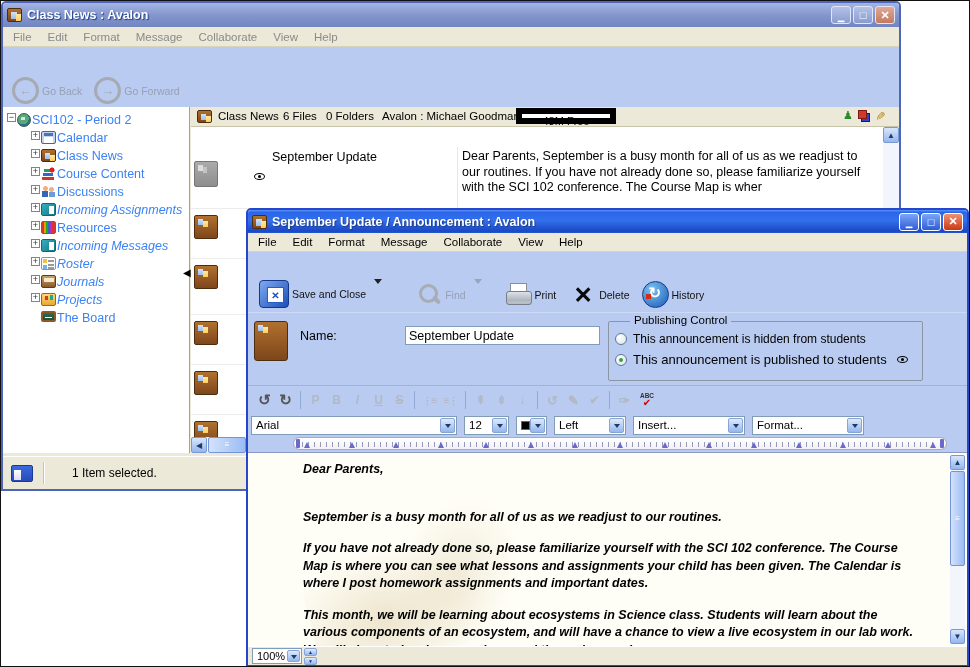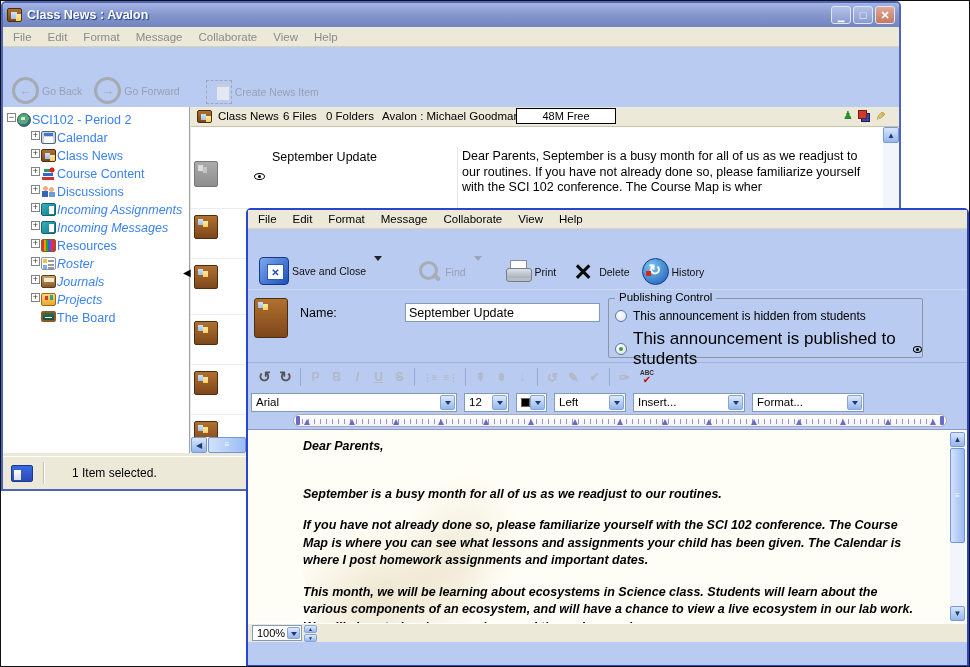--- a/index.html
+++ b/index.html
@@ -121,21 +121,21 @@
   .radio{width:12px;height:12px;border-radius:50%;border:1px solid #5a7a9c;background:radial-gradient(circle at 35% 30%,#fff,#d8e2ec);position:relative;flex:0 0 auto}
   .radio.sel::after{content:"";position:absolute;left:3px;top:3px;width:4px;height:4px;border-radius:50%;background:#3aa03a}
   
   .ruler{position:relative;background:linear-gradient(#ffffff,#f2f2f6);border:1px solid #a8a8c0;border-radius:7px}
   .ruler .ticks{position:absolute;left:8px;right:8px;bottom:2px;height:5px;background:repeating-linear-gradient(90deg,#9898b8 0 1px,transparent 1px 6px)}
   .ruler .tabs{position:absolute;left:10px;right:10px;top:1px;display:flex;justify-content:space-between}
   .ruler .tabs span{width:0;height:0;border:3.5px solid transparent;border-bottom:6px solid #6a6ac8}
   .ruler .endcap{position:absolute;top:1px;bottom:1px;width:4px;background:#6a6ac8;border-radius:1px}
   .txt{font-size:12.5px;color:#000;white-space:nowrap}
   .groupbox{position:absolute;border:1px solid #8a96a4;border-radius:2px}
-  .legend{position:absolute;top:-8px;left:6px;background:#b9cbf0;padding:0 4px;font-size:11.5px;color:#000}
+  .legend{position:absolute;top:-8px;left:21px;background:#b9cbf0;padding:0 4px;font-size:11.5px;color:#000}
 </style>
 </head>
 <body>
 
 <div class="screen">
 
   <section class="win" style="left:0;top:0;width:900px;height:490px;border:2px solid #4f66b8;border-radius:5px 5px 0 0;">
     <header class="tbar tbar-inactive">
       <span class="appicon"></span>
       <span class="title">Class News : Avalon</span>
@@ -156,24 +156,20 @@
     </nav>
     <div class="bluebar" style="height:60px;display:flex;align-items:flex-end;padding:2px 0 1px 4px;gap:2px;">
       <span class="bigbtn">
         <span class="nav-circle back"></span>
         <span class="tool-lab dim">Go Back</span>
       </span>
       <span class="bigbtn">
         <span class="nav-circle fwd"></span>
         <span class="tool-lab dim">Go Forward</span>
       </span>
-      <span class="bigbtn" style="margin-left:14px">
-        <span class="create-news"></span>
-        <span class="tool-lab dim">Create News Item</span>
-      </span>
     </div>
 
     <div style="position:absolute;left:0;top:104px;width:187px;height:346px;background:#fff;border-right:1px solid #98a2b4;padding:6px 0 0 4px;overflow:hidden;">
       <div class="trow">
         <span class="exp minus"></span>
         <span class="ti ti-globe"></span>
         <span class="tlabel">SCI102 - Period 2</span>
       </div>
       <div class="trow" style="padding-left:24px">
         <span class="exp plus"></span>
@@ -193,29 +189,29 @@
       <div class="trow" style="padding-left:24px">
         <span class="exp plus"></span>
         <span class="ti ti-people"></span>
         <span class="tlabel">Discussions</span>
       </div>
       <div class="trow it" style="padding-left:24px">
         <span class="exp plus"></span>
         <span class="ti ti-inbox"></span>
         <span class="tlabel">Incoming Assignments</span>
       </div>
+      <div class="trow" style="padding-left:24px">
+        <span class="exp plus"></span>
+        <span class="ti ti-crayons"></span>
+        <span class="tlabel">Resources</span>
+      </div>
       <div class="trow it" style="padding-left:24px">
         <span class="exp plus"></span>
         <span class="ti ti-inbox"></span>
         <span class="tlabel">Incoming Messages</span>
-      </div>
-      <div class="trow" style="padding-left:24px">
-        <span class="exp plus"></span>
-        <span class="ti ti-crayons"></span>
-        <span class="tlabel">Resources</span>
       </div>
       <div class="trow it" style="padding-left:24px">
         <span class="exp plus"></span>
         <span class="ti ti-roster"></span>
         <span class="tlabel">Roster</span>
       </div>
       <div class="trow it" style="padding-left:24px">
         <span class="exp plus"></span>
         <span class="ti ti-journal"></span>
         <span class="tlabel">Journals</span>
@@ -234,21 +230,21 @@
     <span style="position:absolute;left:180px;top:264px;font-size:10px;color:#000;">◀</span>
 
     <div style="position:absolute;left:188px;top:104px;width:708px;height:346px;background:#fff;overflow:hidden;">
 
       <div style="position:relative;height:20px;background:#ece9d8;border-bottom:1px solid #c8c4aa;font-size:11.5px;">
         <span class="ti ti-board" style="position:absolute;left:6px;top:3px"></span>
         <span class="txt" style="position:absolute;left:27px;top:3px;font-size:11.5px">Class News</span>
         <span class="txt" style="position:absolute;left:92px;top:3px;font-size:11.5px">6 Files</span>
         <span class="txt" style="position:absolute;left:135px;top:3px;font-size:11.5px">0 Folders</span>
         <span class="txt" style="position:absolute;left:191px;top:3px;font-size:11.5px">Avalon : Michael Goodman</span>
-        <span style="position:absolute;left:325px;top:1px;width:100px;height:16px;background:#fff;border:1px solid #000000;text-align:center;font-size:11px;line-height:15px;">48M Free</span>
+        <span style="position:absolute;left:325px;top:1px;width:100px;height:16px;background:#fff;border:6px solid #000000;text-align:center;font-size:11px;line-height:15px;">48M Free</span>
         <span class="person" style="position:absolute;left:652px;top:2px"></span>
         <span class="pages" style="position:absolute;left:670px;top:6px"></span>
         <span class="pencil" style="position:absolute;left:684px;top:2px"></span>
       </div>
 
 
       <div style="position:absolute;left:0;top:40px;right:16px;bottom:16px;background:#fff;overflow:hidden;">
         <span style="position:absolute;left:266px;top:0;bottom:0;width:1px;background:#e6e6e6"></span>
         <div>
           <span class="ti ti-gray" style="position:absolute;left:3px;top:14px;width:24px;height:26px"></span>
@@ -281,20 +277,29 @@
     </div>
 
     <div style="position:absolute;left:0;bottom:0;width:100%;height:33px;background:#ece9d8;border-top:1px solid #fff;display:flex;align-items:center;gap:10px;padding:0 8px;">
       <span style="width:22px;height:17px;border:1px solid #1a3a90;border-radius:2px;background:linear-gradient(#fff,#dde) 2px 4px/7px 10px no-repeat,linear-gradient(#3a6ae0,#2a4ab8);"></span>
       <span style="width:1px;height:22px;background:#c8c4aa;box-shadow:1px 0 0 #fff;"></span>
       <span class="txt" style="margin-left:18px;font-size:12px">1 Item selected.</span>
     </div>
   </section>
 
   <section class="win" style="left:245px;top:207px;width:723px;height:459px;border:2px solid #2746cc;border-radius:5px 5px 0 0;background:#b9cbf0;">
+    <header class="tbar tbar-active" style="height:23px">
+      <span class="appicon"></span>
+      <span class="title">September Update / Announcement : Avalon</span>
+      <span class="caps">
+        <span class="cap min"></span>
+        <span class="cap max"></span>
+        <span class="cap close"></span>
+      </span>
+    </header>
     <nav class="menubar on" style="height:19px">
       <span class="mi">File</span>
       <span class="mi">Edit</span>
       <span class="mi">Format</span>
       <span class="mi">Message</span>
       <span class="mi">Collaborate</span>
       <span class="mi">View</span>
       <span class="mi">Help</span>
     </nav>
 
@@ -328,21 +333,21 @@
       <span class="txt" style="position:absolute;left:52px;top:16px">Name:</span>
       <input style="position: absolute; left: 157px; top: 13px; width: 195px; height: 19px; border: 1px solid rgb(127, 157, 185); font: 12.5px &quot;Liberation Sans&quot;, sans-serif; padding: 0px 3px; background: rgb(255, 255, 255);" value="September Update">
       <div class="groupbox" style="left:360px;top:8px;width:315px;height:60px;">
         <span class="legend">Publishing Control</span>
         <div style="display:flex;align-items:center;gap:6px;padding:10px 0 0 6px;">
           <span class="radio"></span>
           <span style="font-size:12px">This announcement is hidden from students</span>
         </div>
         <div style="display:flex;align-items:center;gap:6px;padding:6px 0 0 6px;">
           <span class="radio sel"></span>
-          <span style="font-size:17px">This announcement is published to students</span>
+          <span style="font-size:13px">This announcement is published to students</span>
           <span class="eye" style="margin-left:4px"></span>
         </div>
       </div>
     </div>
 
     <div class="bluebar" style="height:29px;display:flex;align-items:center;padding-left:6px;border-top:1px solid #9fb2e0;">
       <span class="fbtn on u-undo"></span>
       <span class="fbtn on u-redo"></span>
       <span class="vsep"></span>
       <span class="fbtn">P</span>

